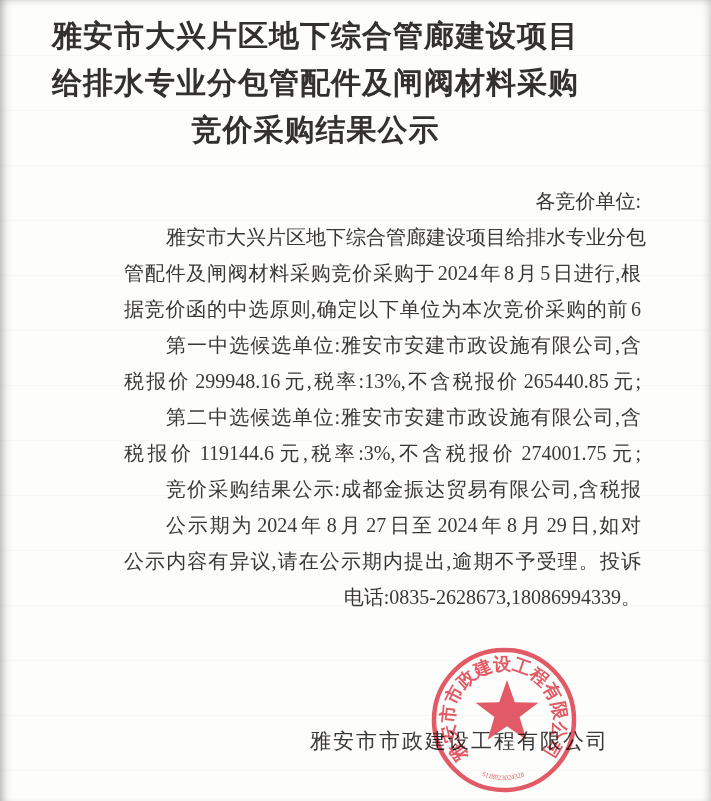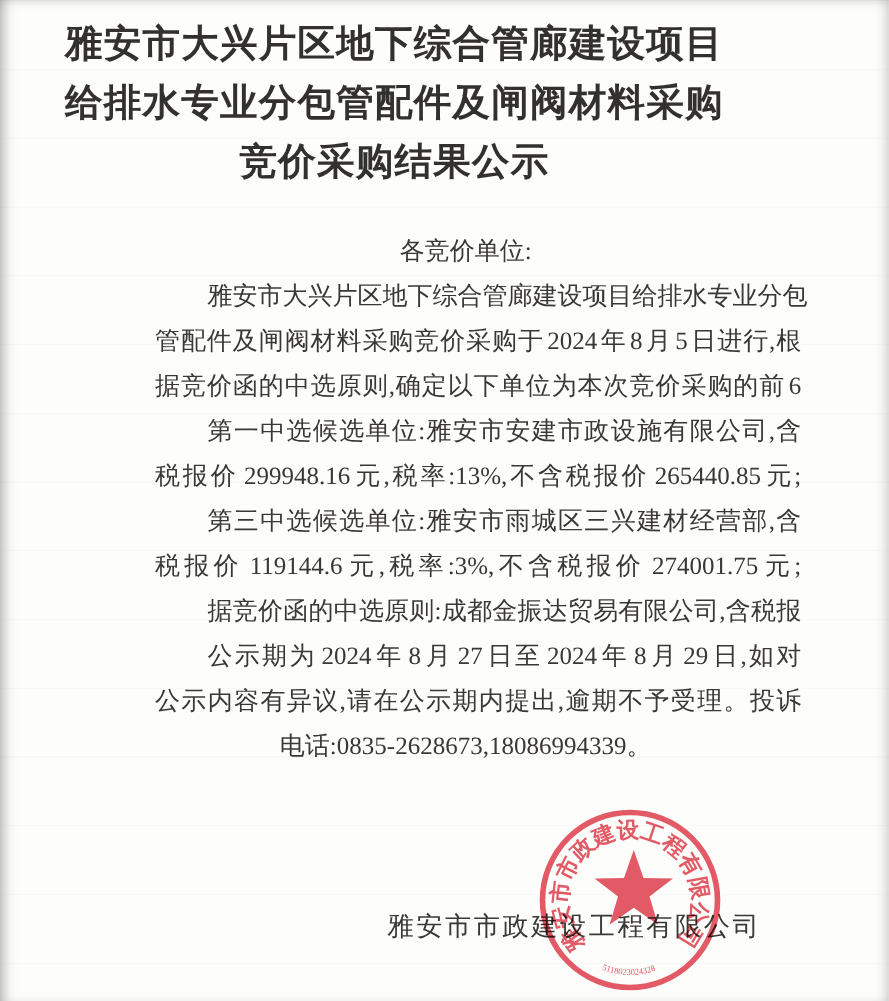--- a/index.html
+++ b/index.html
@@ -35,21 +35,21 @@
   .body-block{
     position:absolute;
     top:183px;left:104px;width:537px;
     font-size:20px;
     line-height:36px;
     color:#3a3835;
     word-spacing:-3px;
   }
   .bline{
     white-space:nowrap;
-    text-align:center;
+    text-align:right;
   }
   .bline.just{
     text-align:justify;
     text-align-last:justify;
     text-justify:inter-character;
     margin-left:20px;
   }
   .bline.indent{ text-indent:42px; }
   .signature-company{
     position:absolute;
@@ -88,23 +88,23 @@
     <div>竞价采购结果公示</div>
   </div>
 
   <div class="body-block">
     <div class="bline">各竞价单位:</div>
     <div class="bline just indent">雅安市大兴片区地下综合管廊建设项目给排水专业分包</div>
     <div class="bline just">管配件及闸阀材料采购竞价采购于 2024 年 8 月 5 日进行,根</div>
     <div class="bline just">据竞价函的中选原则,确定以下单位为本次竞价采购的前 6</div>
     <div class="bline just indent">第一中选候选单位:雅安市安建市政设施有限公司,含</div>
     <div class="bline just">税报价 299948.16 元,税率:13%,不含税报价 265440.85 元;</div>
-    <div class="bline just indent">第三中选候选单位:雅安市雨城区三兴建材经营部,含</div>
+    <div class="bline just indent">第二中选候选单位:雅安市安建市政设施有限公司,含</div>
     <div class="bline just">税报价 119144.6 元,税率:3%,不含税报价 274001.75 元;</div>
-    <div class="bline just indent">据竞价函的中选原则:成都金振达贸易有限公司,含税报</div>
+    <div class="bline just indent">竞价采购结果公示:成都金振达贸易有限公司,含税报</div>
     <div class="bline just indent">公示期为 2024 年 8 月 27 日至 2024 年 8 月 29 日,如对</div>
     <div class="bline just">公示内容有异议,请在公示期内提出,逾期不予受理。投诉</div>
     <div class="bline">电话:0835-2628673,18086994339。</div>
   </div>
 
   <div class="signature-company">雅安市市政建设工程有限公司</div>
 
   <div class="stamp">
     <svg viewBox="0 0 166 166" xmlns="http://www.w3.org/2000/svg">
       <defs>

